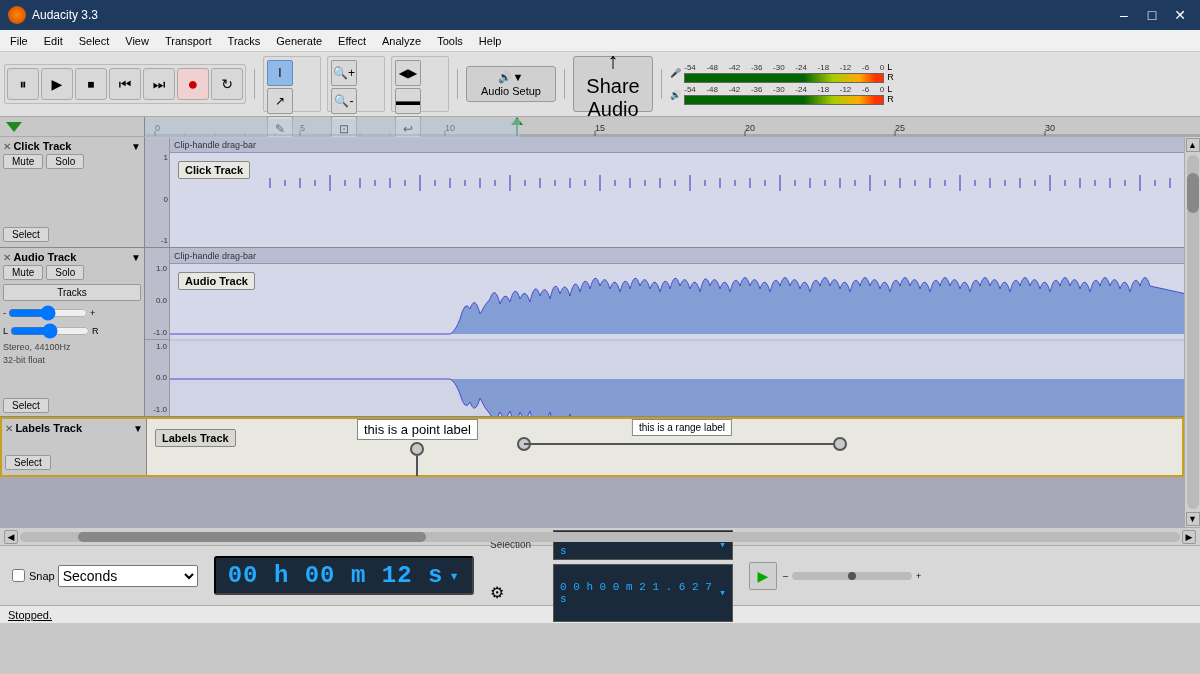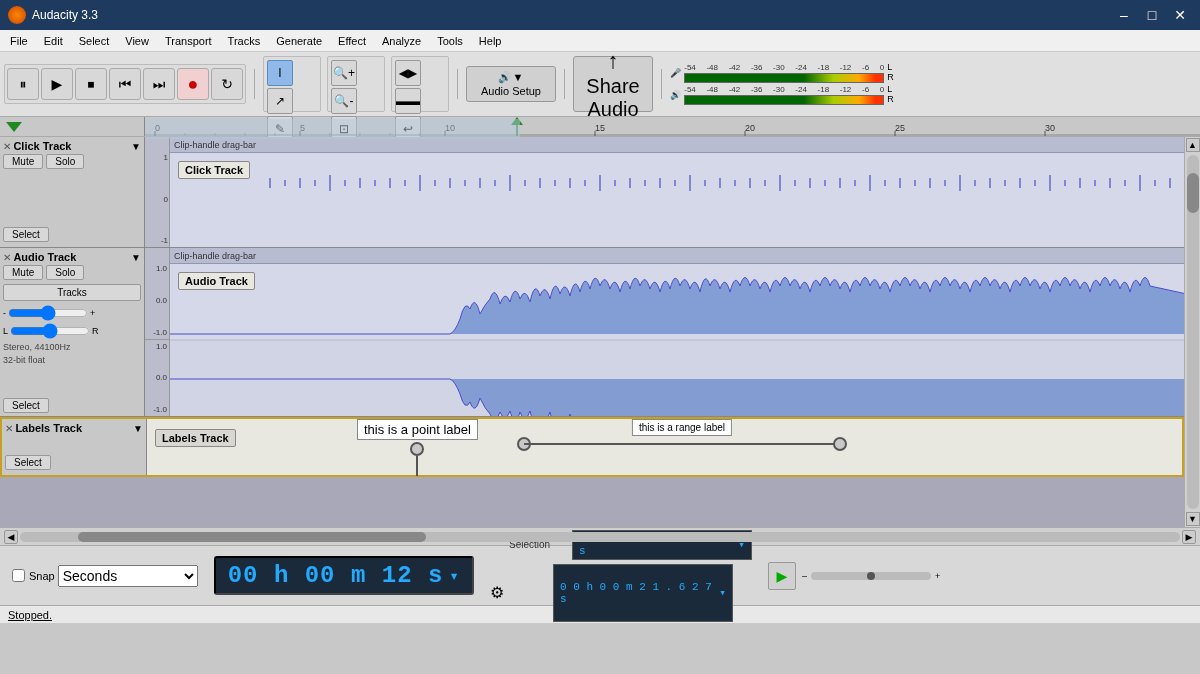--- a/index.html
+++ b/index.html
@@ -447,21 +447,21 @@
       <option>Seconds</option>
     </select>
   </div>
 
   <div style="background:#1a2a3a; color:#22aaff; font-size:24px; font-family:'Courier New',monospace; font-weight:bold; padding:4px 12px; border:2px inset #444; letter-spacing:1px; border-radius:3px; display:flex; align-items:center; gap:2px; position:relative;">
     <span>00 h 00 m 12 s</span>
     <span style="font-size:16px; cursor:pointer; margin-left:4px;">▾</span>
   </div>
 
   <div style="display:flex; flex-direction:column; gap:4px;">
-    <div style="display:flex; align-items:center; gap:8px;margin-left:19px;">
+    <div style="display:flex; align-items:center; gap:8px;">
       <span style="font-size:10px; color:#333; min-width:55px;">Selection</span>
       <div style="background:#1a2a3a; color:#22aaff; font-size:11px; font-family:'Courier New',monospace; padding:2px 6px; border:1px solid #555; width:180px; display:flex; align-items:center; justify-content:space-between;">
         <span>0 0 h 0 0 m 1 2 . 2 9 6 s</span>
         <span style="cursor:pointer;">▾</span>
       </div>
     </div>
     <div style="display:flex; align-items:center; gap:8px;">
       <span style="font-size:16px; cursor:pointer; min-width:55px; display:flex; justify-content:flex-start;">⚙</span>
       <div style="background:#1a2a3a; color:#22aaff; font-size:11px; font-family:'Courier New',monospace; padding:16px 6px; border:1px solid #555; width:180px; display:flex; align-items:center; justify-content:space-between;">
         <span>0 0 h 0 0 m 2 1 . 6 2 7 s</span>

